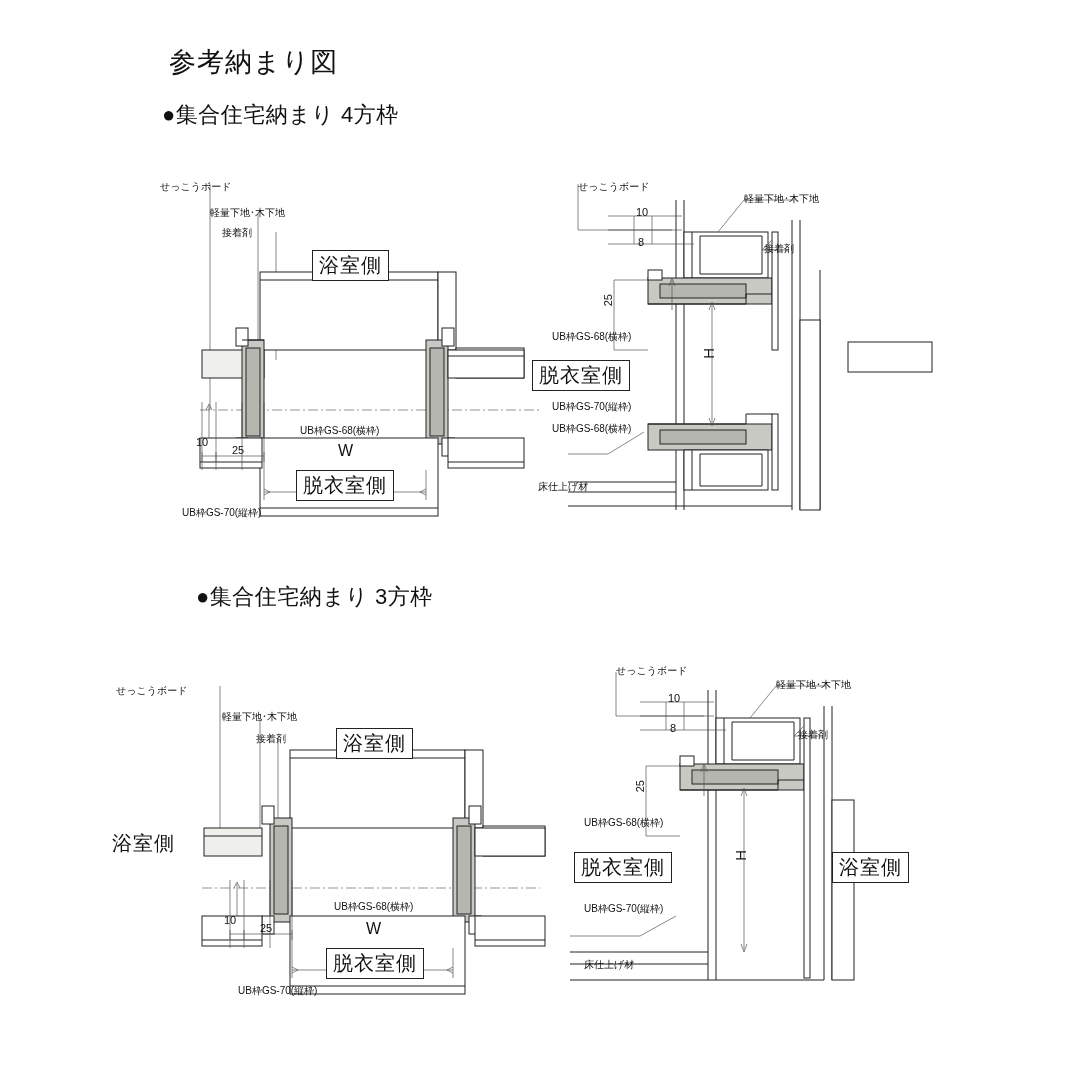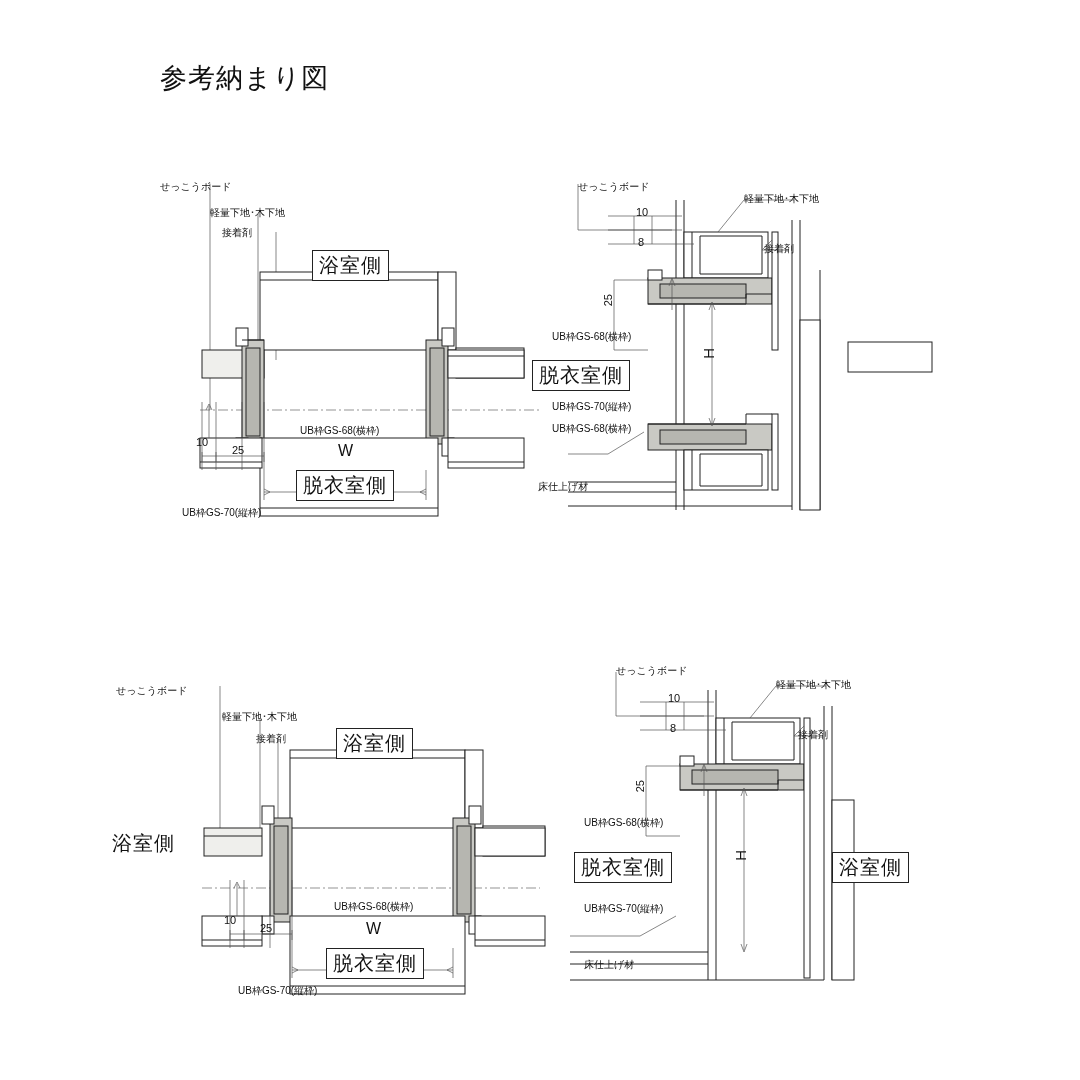--- a/index.html
+++ b/index.html
@@ -21,22 +21,25 @@
   .fill-g{fill:#c9c9c4;stroke:#222;stroke-width:1;}
   .fill-gd{fill:#b6b6b0;stroke:#222;stroke-width:1;}
   .fill-w{fill:#ffffff;stroke:#222;stroke-width:1;}
   .fill-l{fill:#efefec;stroke:#222;stroke-width:1;}
 </style>
 </head>
 <body>
 
 <div class="page">
 
-  <div class="abs ttl" style="left:160px;top:44px;margin-top:16px;">参考納まり図</div>
-
+  <div class="abs ttl" style="left:169px;top:44px;">参考納まり図</div>
+
+  <div class="abs sec" style="left:162px;top:100px;">
+    <span>●</span><span>集合住宅納まり 4方枠</span>
+  </div>
 
   <div class="abs" style="left:150px;top:170px;width:420px;height:380px;">
     <svg width="420" height="380" viewBox="0 0 420 380">
 
       <path class="ln-t" d="M60 22 L60 14 M60 22 L60 240"></path>
       <path class="ln-t" d="M108 44 L108 195"></path>
       <path class="ln-t" d="M126 62 L126 190"></path>
 
       <path class="ln-c" d="M50 240 L390 240"></path>
 
@@ -143,20 +146,23 @@
     <div class="abs lbl" style="left:-10px;top:310px;">床仕上げ材</div>
 
     <div class="abs dim" style="left:88px;top:36px;">10</div>
     <div class="abs dim" style="left:90px;top:66px;">8</div>
     <div class="abs dim-v" style="left:54px;top:124px;">25</div>
     <div class="abs dim-v" style="left:152px;top:178px;font-size:15px;">H</div>
 
     <div class="abs room-b" style="left:-16px;top:190px;">脱衣室側</div>
   </div>
 
+  <div class="abs sec" style="left:196px;top:582px;">
+    <span>●</span><span>集合住宅納まり 3方枠</span>
+  </div>
 
   <div class="abs" style="left:110px;top:650px;width:470px;height:380px;">
     <svg width="470" height="380" viewBox="0 0 470 380">
       <path class="ln-t" d="M110 46 L110 36 M110 46 L110 188"></path>
       <path class="ln-t" d="M150 68 L150 186"></path>
       <path class="ln-t" d="M168 88 L168 182"></path>
       <path class="ln-c" d="M92 238 L430 238"></path>
 
       <rect class="fill-w" x="180" y="100" width="175" height="78"></rect>
       <path class="ln" d="M180 108 L355 108"></path>

